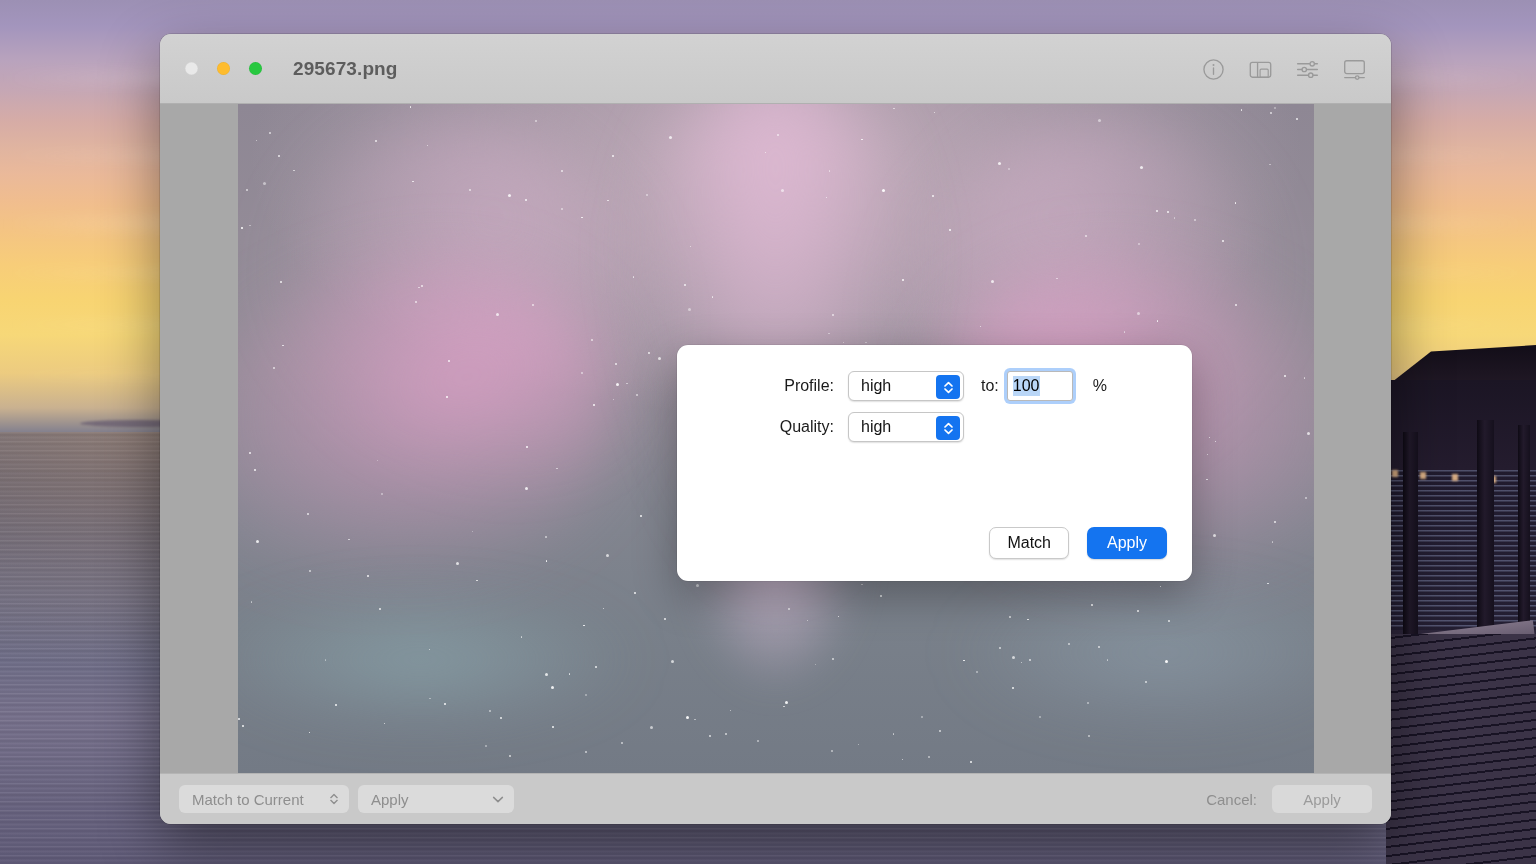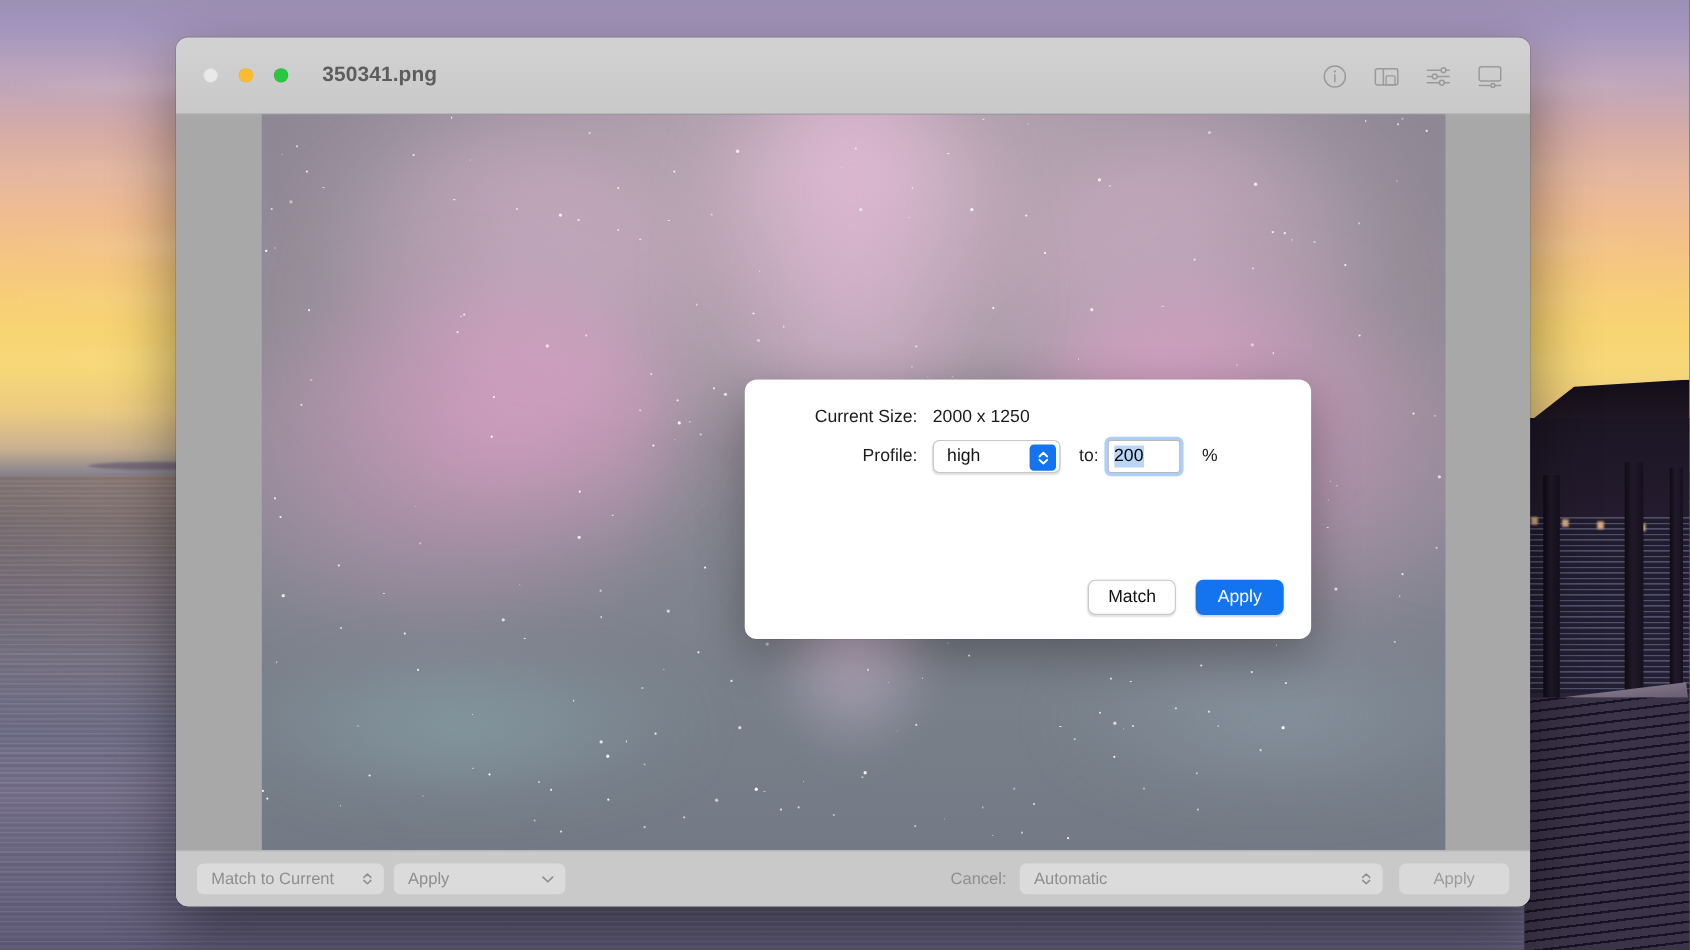--- a/index.html
+++ b/index.html
@@ -320,21 +320,21 @@
 </div>
 
 <div id="window">
 
   <div id="titlebar">
     <div class="lights">
       <div class="light l-close"></div>
       <div class="light l-min"></div>
       <div class="light l-max"></div>
     </div>
-    <div id="win-title">350341.png</div>
+    <div id="win-title">295673.png</div>
 
     <div class="tb-right">
       <div class="tb-btn">
         <svg width="25" height="25" viewBox="0 0 24 24" fill="none" stroke="#555" stroke-width="1.3">
           <circle cx="12" cy="12" r="9.2"></circle>
           <circle cx="12" cy="7.6" r="0.95" fill="#555" stroke="none"></circle>
           <path d="M12 10.6 V16.6" stroke-linecap="round"></path>
         </svg>
       </div>
       <div class="tb-btn">
@@ -609,43 +609,51 @@
           <div class="star" style="left: 90.03%; top: 56.01%; width: 1.4px; height: 1.4px; opacity: 0.86;"></div>
           <div class="star" style="left: 28.54%; top: 64.61%; width: 2px; height: 2px; opacity: 0.65;"></div>
           <div class="star" style="left: 41.9%; top: 30.51%; width: 3px; height: 3px; opacity: 0.49;"></div>
         </div>
     </div>
   </div>
 
   <div id="dialog">
     <div class="d-rows">
 
-      <div class="d-row">
-        <div class="d-label">Current Size:</div>
-        <div class="d-value">2000 x 1250</div>
-      </div>
 
       <div class="d-row">
         <div class="d-label">Profile:</div>
         <div class="popup w-scale">
           <span>high</span>
           <span class="chev-box">
             <svg width="11" height="15" viewBox="0 0 11 15" fill="none" stroke="#fff" stroke-width="1.7" stroke-linecap="round" stroke-linejoin="round">
               <path d="M2 6 L5.5 2.6 L9 6"></path>
                 <path d="M2 9 L5.5 12.4 L9 9"></path>
             </svg>
           </span>
         </div>
         <span class="to-label">to:</span>
         <div class="numfield">
-          <span class="sel">200</span>
+          <span class="sel">100</span>
         </div>
         <span class="pct">%</span>
       </div>
 
+      <div class="d-row">
+        <div class="d-label">Quality:</div>
+        <div class="popup w-quality">
+          <span>high</span>
+          <span class="chev-box">
+            <svg width="11" height="15" viewBox="0 0 11 15" fill="none" stroke="#fff" stroke-width="1.7" stroke-linecap="round" stroke-linejoin="round">
+              <path d="M2 6 L5.5 2.6 L9 6"></path>
+                <path d="M2 9 L5.5 12.4 L9 9"></path>
+            </svg>
+          </span>
+        </div>
+      </div>
 
 
     </div>
 
     <div class="d-buttons">
       <div class="btn btn-cancel">Match</div>
       <div class="btn btn-apply">Apply</div>
     </div>
   </div>
 
@@ -664,26 +672,17 @@
       <span>Apply</span>
       <span class="bb-chev">
         <svg width="12" height="9" viewBox="0 0 12 9" fill="none" stroke="#8e8e8e" stroke-width="1.5" stroke-linecap="round" stroke-linejoin="round">
           <path d="M1.6 2.4 L6 6.6 L10.4 2.4"></path>
         </svg>
       </span>
     </div>
 
     <span id="bb-intent-label">Cancel:</span>
 
-    <div class="bb-popup" id="bb-intent">
-      <span>Automatic</span>
-      <span class="bb-chev">
-        <svg width="10" height="14" viewBox="0 0 11 15" fill="none" stroke="#8e8e8e" stroke-width="1.5" stroke-linecap="round" stroke-linejoin="round">
-          <path d="M2 6 L5.5 2.6 L9 6"></path>
-            <path d="M2 9 L5.5 12.4 L9 9"></path>
-        </svg>
-      </span>
-    </div>
 
     <div id="bb-apply">Apply</div>
   </div>
 
 </div>
 
 </body></html>

